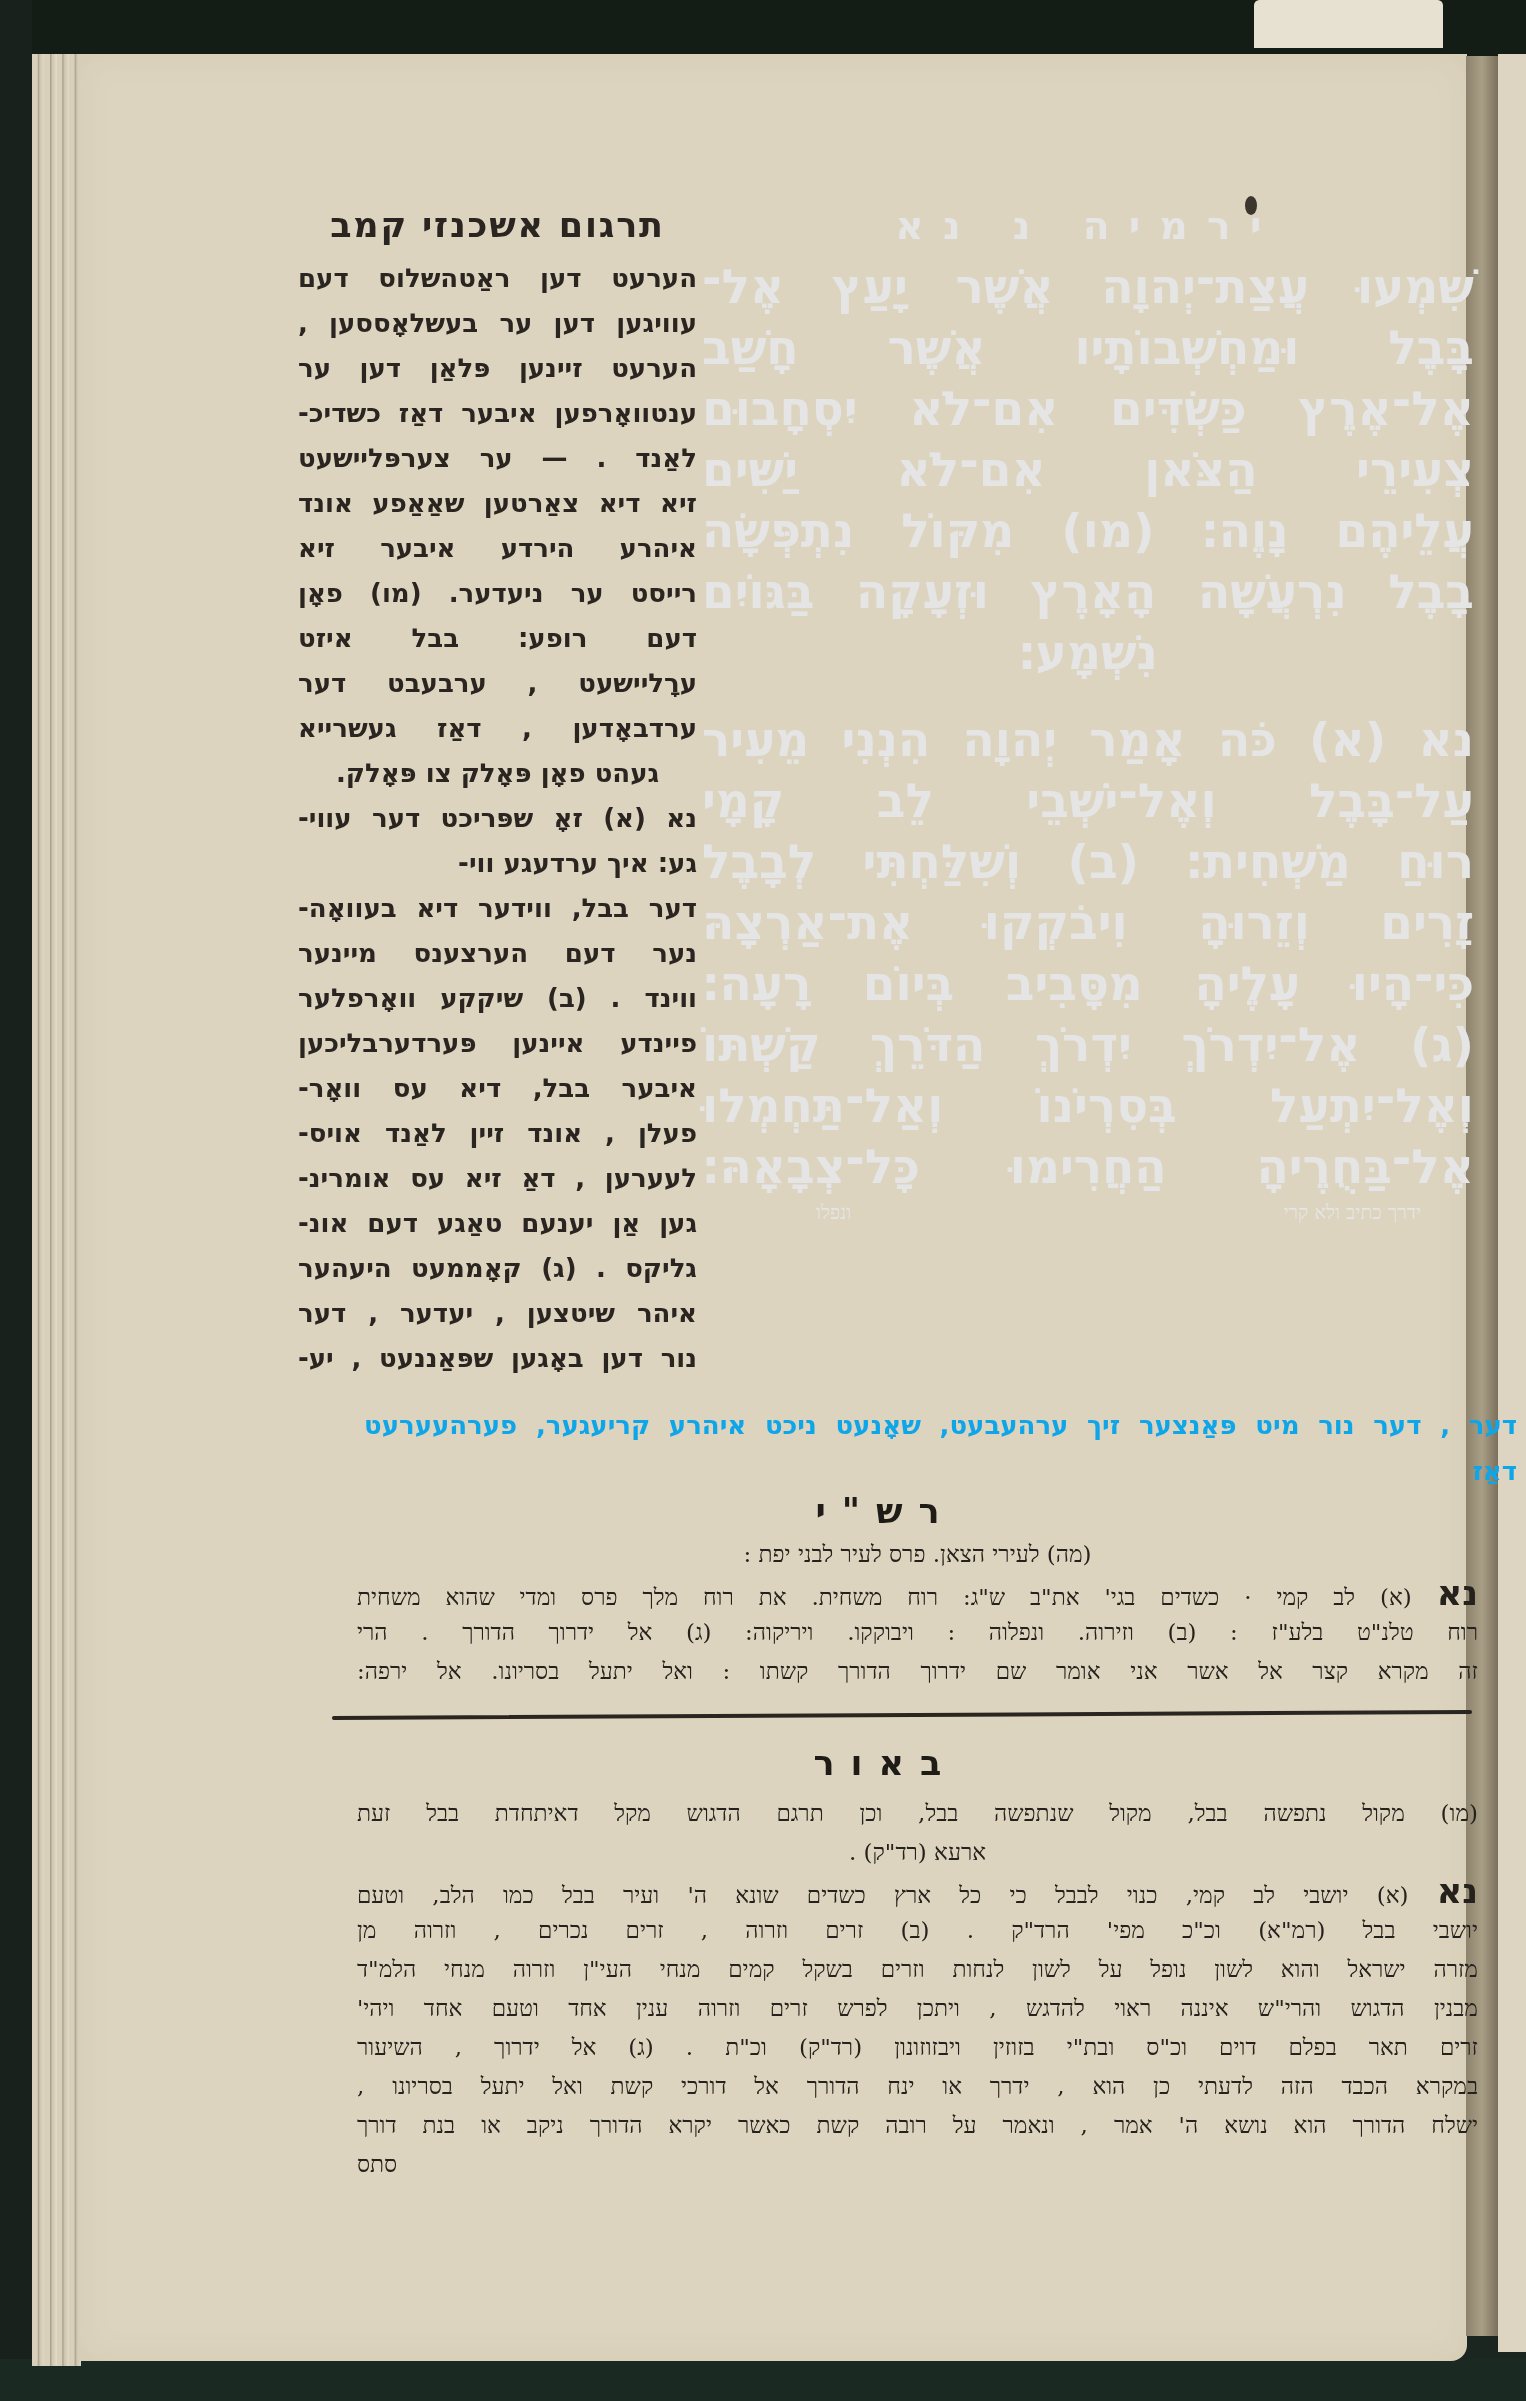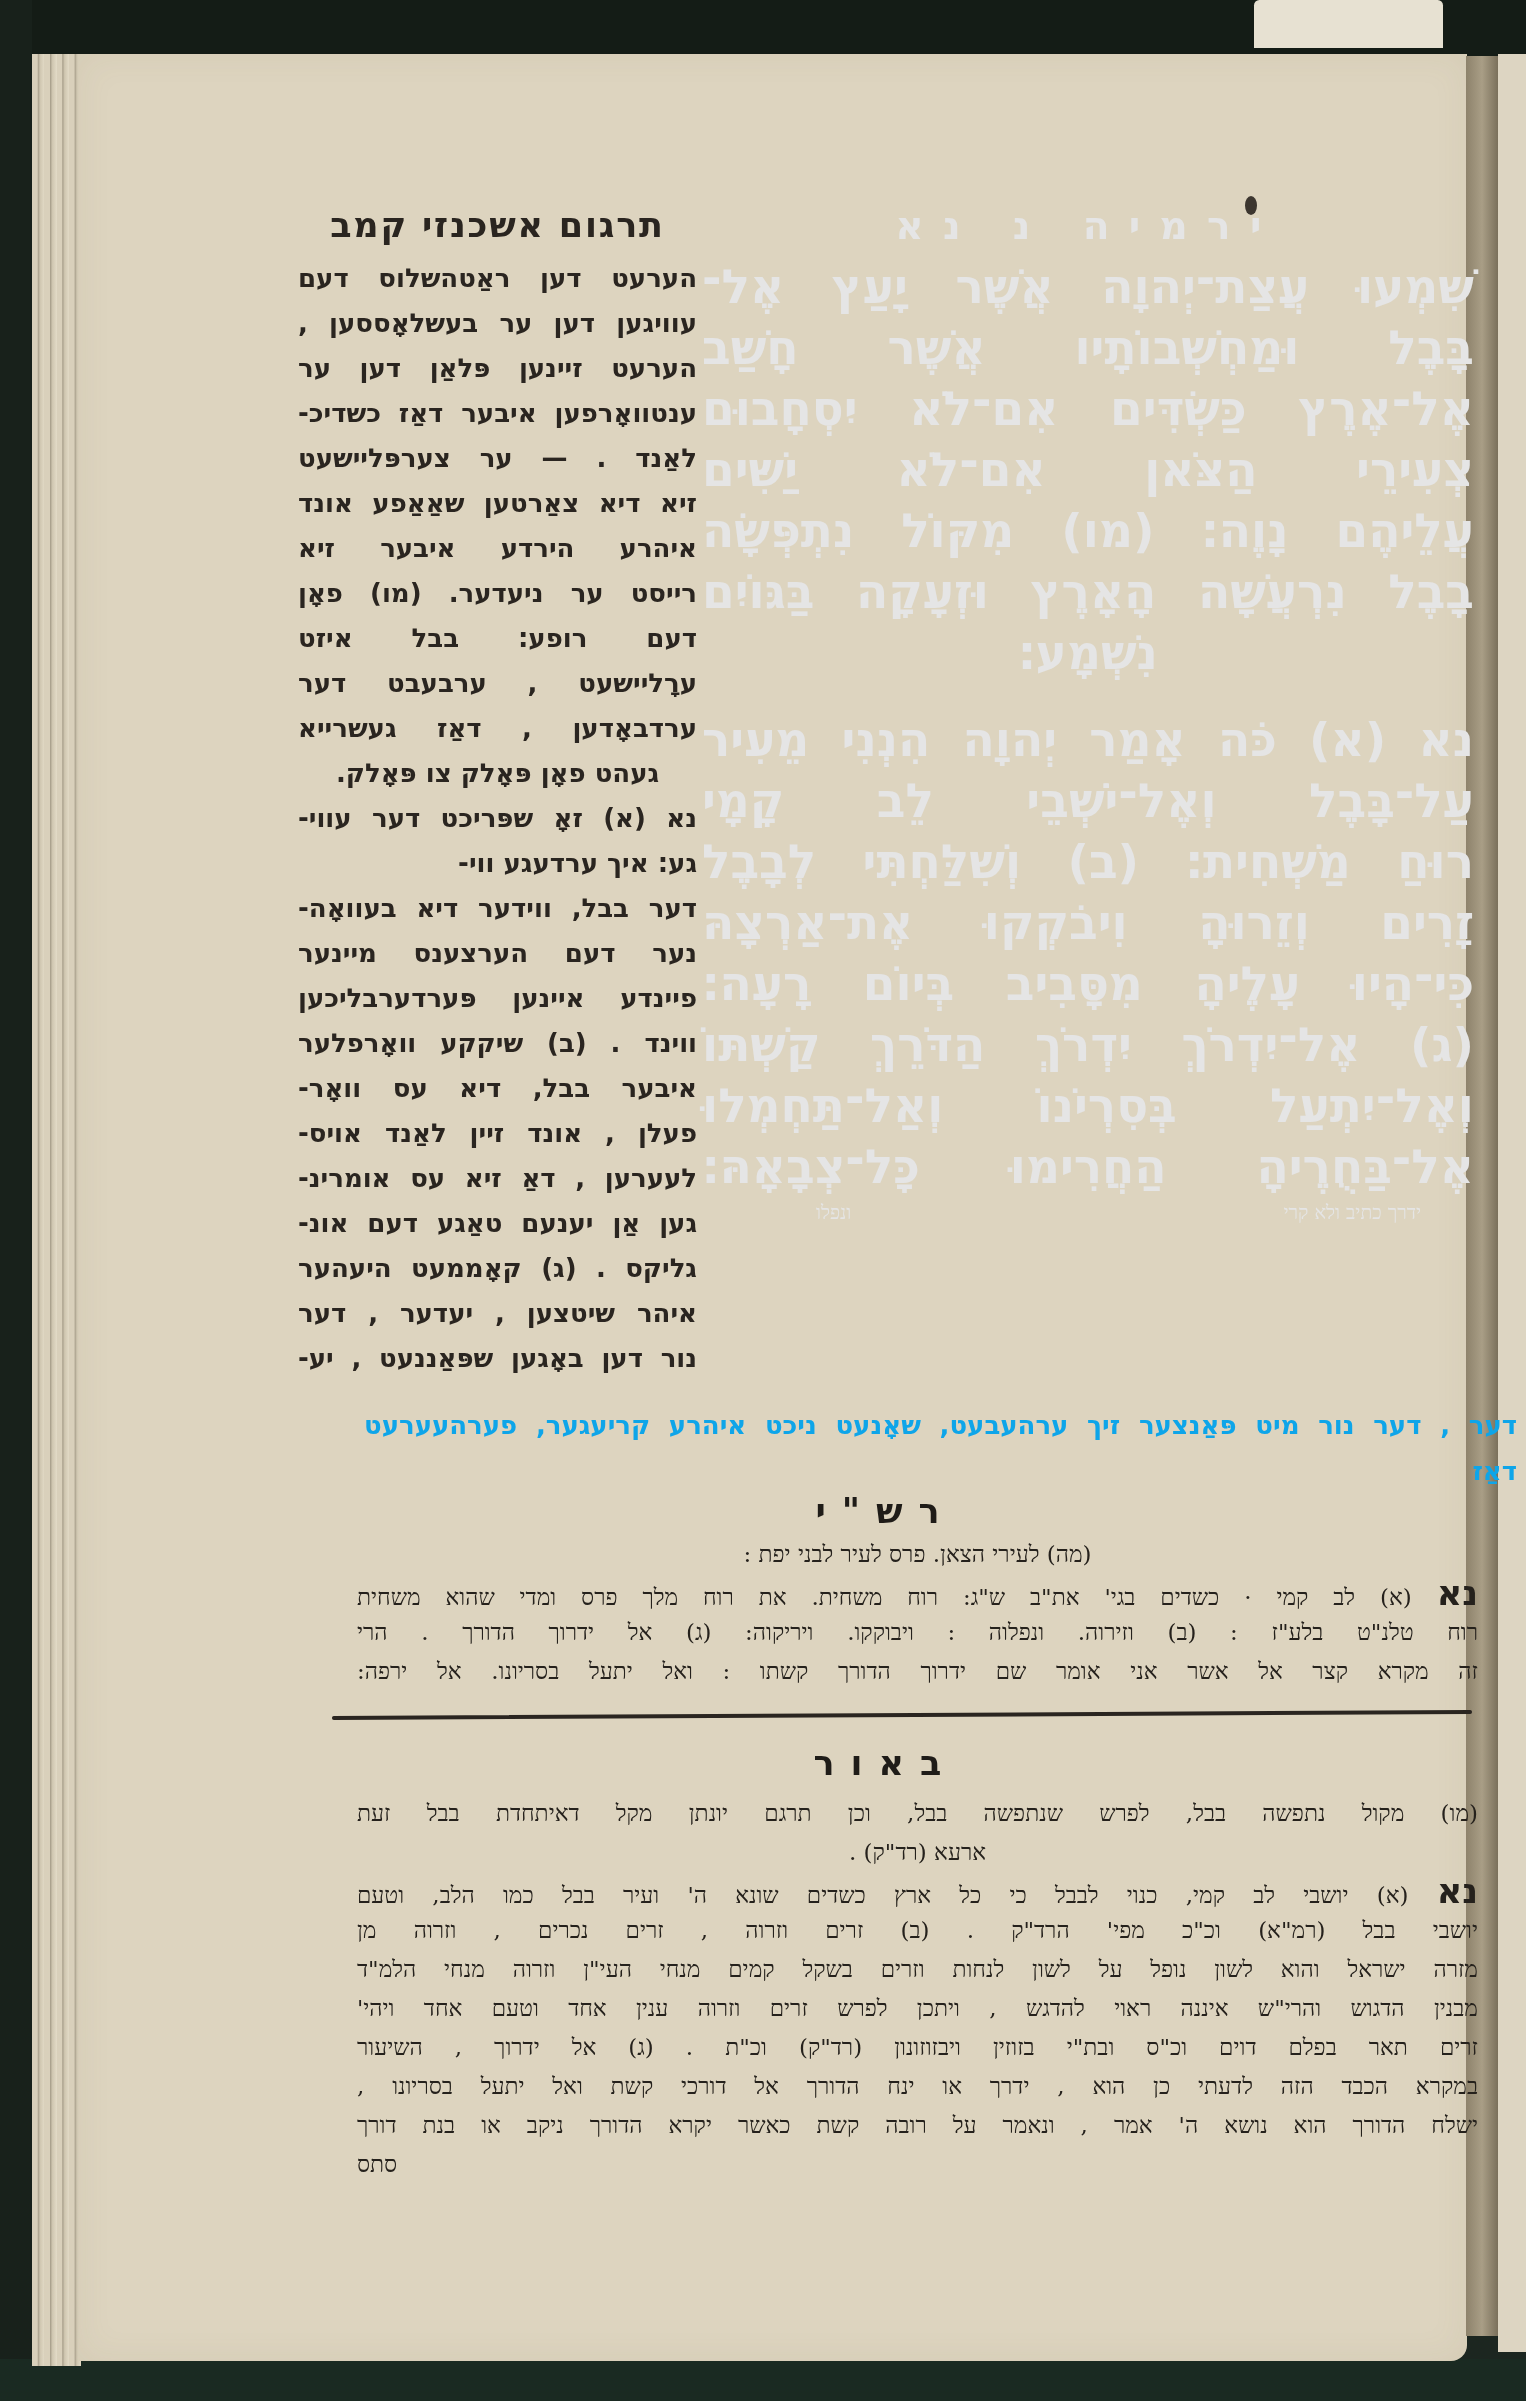--- a/index.html
+++ b/index.html
@@ -136,22 +136,22 @@
   <div class="trans-line">איהרע הירדע איבער זיא</div>
   <div class="trans-line">רייסט ער ניעדער. (מו) פאָן</div>
   <div class="trans-line">דעם רופע: בבל איזט</div>
   <div class="trans-line">ערָליישעט , ערבעבט דער</div>
   <div class="trans-line">ערדבאָדען , דאַז געשרייא</div>
   <div class="trans-line center">געהט פאָן פּאָלק צו פּאָלק.</div>
   <div class="trans-line">נא (א) זאָ שפּריכט דער עווי-</div>
   <div class="trans-line ragged">גע: איך ערדעגע ווי-</div>
   <div class="trans-line">דער בבל, ווידער דיא בעוואָה-</div>
   <div class="trans-line">נער דעם הערצענס מיינער</div>
+  <div class="trans-line">ווינד . (ב) שיקקע וואָרפלער</div>
   <div class="trans-line">פיינדע איינען פּערדערבליכען</div>
-  <div class="trans-line">ווינד . (ב) שיקקע וואָרפלער</div>
   <div class="trans-line">איבער בבל, דיא עס וואָר-</div>
   <div class="trans-line">פעלן , אונד זיין לאַנד אויס-</div>
   <div class="trans-line">לעערען , דאַ זיא עס אומרינ-</div>
   <div class="trans-line">גען אַן יענעם טאַגע דעם אונ-</div>
   <div class="trans-line">גליקס . (ג) קאָממעט היעהער</div>
   <div class="trans-line">איהר שיטצען , יעדער , דער</div>
   <div class="trans-line">נור דען באָגען שפּאַננעט , יע-</div>
 </div>
 
 <div class="col-scripture">
@@ -189,21 +189,21 @@
     <span>(א) לב קמי · כשדים בגי' את"ב ש"ג: רוח משחית. את רוח מלך פרס ומדי שהוא משחית</span>
   </div>
   <div class="cl">רוח טלנ"ט בלע"ז : (ב) וזירוה. ונפלוה : ויבוקקו. ויריקוה: (ג) אל ידרוך הדורך . הרי</div>
   <div class="cl">זה מקרא קצר אל אשר אני אומר שם ידרוך הדורך קשתו : ואל יתעל בסריונו. אל ירפה:</div>
 </div>
 
 <div class="divider-rule"></div>
 
 <div class="section-title biur-title">באור</div>
 <div class="comment biur-block">
-  <div class="cl">(מו) מקול נתפשה בבל, לפרש שנתפשה בבל, וכן תרגם יונתן מקל דאיתחדת בבל זעת</div>
+  <div class="cl">(מו) מקול נתפשה בבל, מקול שנתפשה בבל, וכן תרגם הדגוש מקל דאיתחדת בבל זעת</div>
   <div class="cl center">ארעא (רד"ק) .</div>
   <div class="cl">
     <span class="big">נא</span>
     <span>(א) יושבי לב קמי, כנוי לבבל כי כל ארץ כשדים שונא ה' ועיר בבל כמו הלב, וטעם</span>
   </div>
   <div class="cl">יושבי בבל (רמ"א) וכ"כ מפי' הרד"ק . (ב) זרים וזרוה , זרים נכרים , וזרוה מן</div>
   <div class="cl">מזרה ישראל והוא לשון נופל על לשון לנחות וזרים בשקל קמים מנחי העי"ן וזרוה מנחי הלמ"ד</div>
   <div class="cl">מבנין הדגוש והרי"ש איננה ראוי להדגש , ויתכן לפרש זרים וזרוה ענין אחד וטעם אחד ויהי'</div>
   <div class="cl">זרים תאר בפלם דוים וכ"ס ובת"י בזוזין ויבזוזונון (רד"ק) וכ"ת . (ג) אל ידרוך , השיעור</div>
   <div class="cl">במקרא הכבד הזה לדעתי כן הוא , ידרך או ינח הדורך אל דורכי קשת ואל יתעל בסריונו ,</div>

